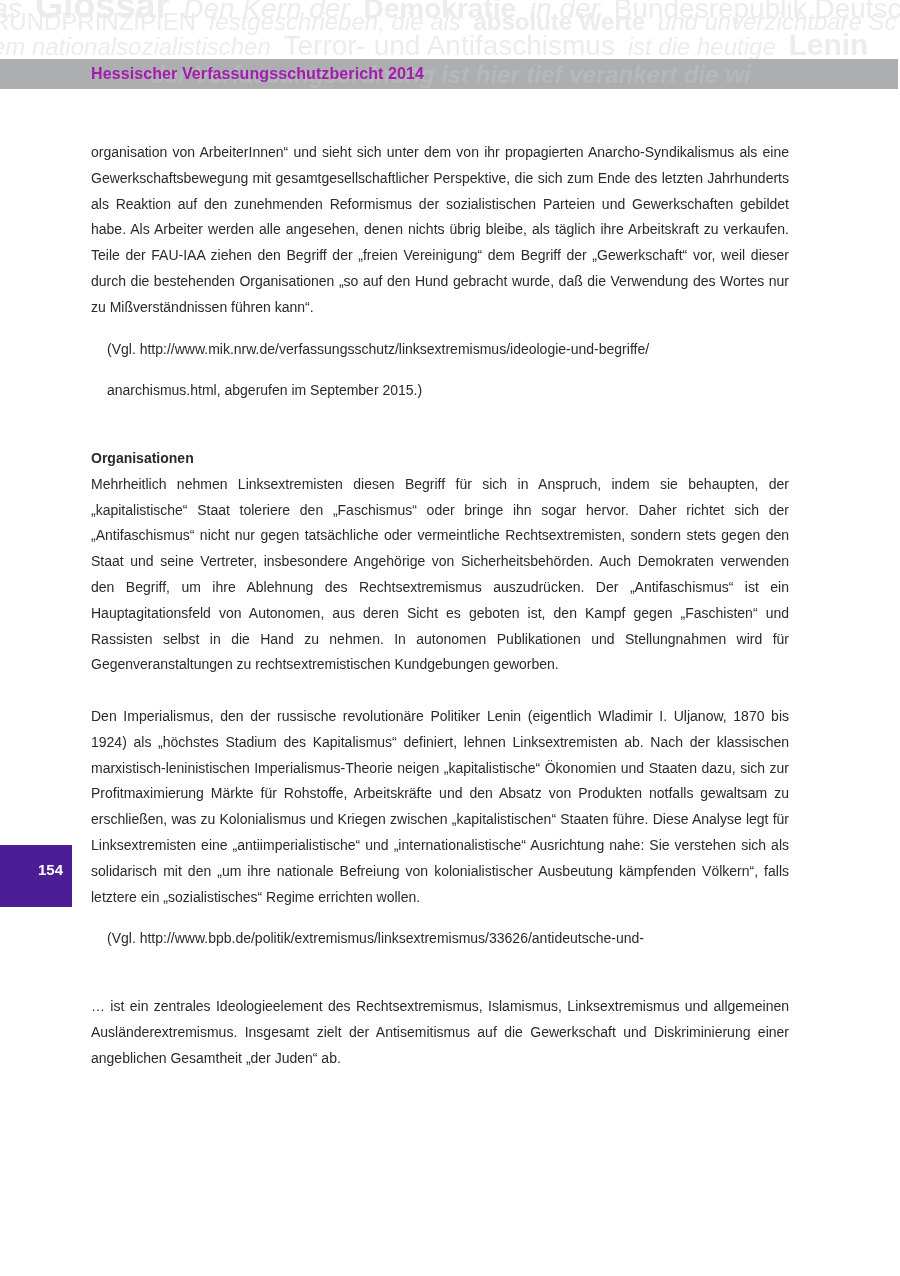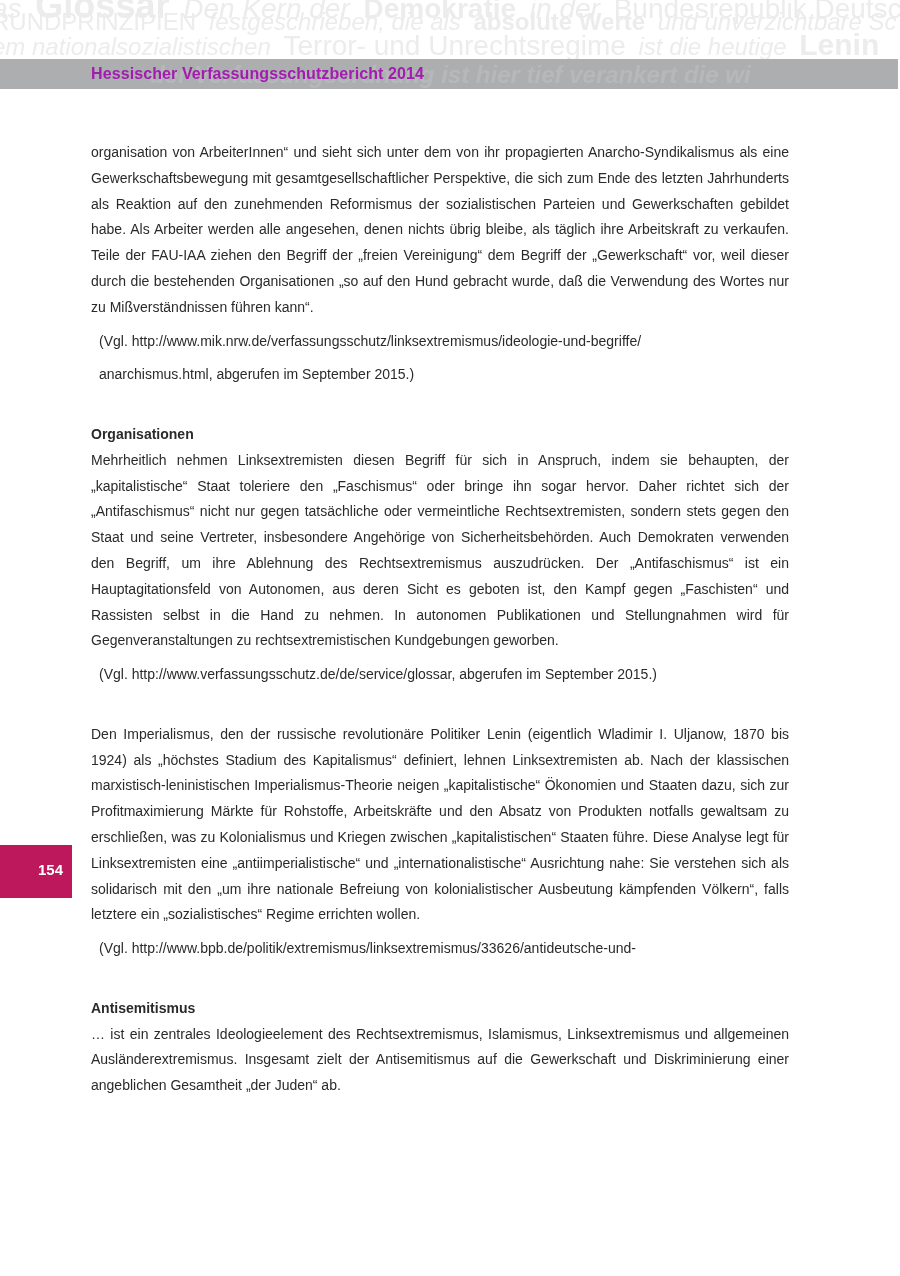--- a/index.html
+++ b/index.html
@@ -5,25 +5,25 @@
   html, body { margin:0; padding:0; background:#ffffff; }
   body { width:900px; height:1276px; position:relative; overflow:hidden; font-family:"Liberation Sans", sans-serif; }
   .watermark { position:absolute; left:0; top:0; width:900px; height:60px; overflow:hidden; color:#ececec; white-space:nowrap; }
   .wm-line { position:absolute; left:-8px; white-space:nowrap; line-height:1; }
   .wm-line span { margin-right:6px; }
   .wm-b { font-weight:bold; }
   .wm-i { font-style:italic; }
   .band { position:absolute; left:0; top:59px; width:898px; height:30px; background:#adaeb0; }
   .band-ghost { position:absolute; left:150px; top:61px; font-size:24px; color:#b7b8ba; white-space:nowrap; font-style:italic;font-weight:bold; }
   .band-title { position:absolute; left:91px; top:65px; font-size:16px; color:#a21caf; font-weight:bold; letter-spacing:0.1px; }
-  .page-num-box { position:absolute; left:0; top:845px; width:72px; height:53px; background:#be185d; }
+  .page-num-box { position:absolute; left:0; top:845px; width:72px; height:62px; background:#4c1d95; }
   .page-num { position:absolute; right:9px; top:16px; color:#ffffff; font-size:15px; font-weight:bold; }
   .content { position:absolute; left:91px; top:140px; width:698px; color:#2a2a2a; font-size:14px; line-height:25.8px; }
   .p { margin:0; text-align:justify; }
-  .src { margin:8px; }
+  .src { margin:16px; }
   .gap { height:25.8px; }
   .heading { margin:0; font-weight:bold; }
 </style>
 </head>
 <body>
 
 <div class="watermark">
   <div class="wm-line" style="top:-12px; font-size:28px;">
     <span class="wm-i">as</span>
     <span class="wm-b" style="font-size:36px;">Glossar</span>
@@ -33,21 +33,21 @@
     <span>Bundesrepublik Deutsc</span>
   </div>
   <div class="wm-line" style="top:10px; font-size:24px;">
     <span>RUNDPRINZIPIEN</span>
     <span class="wm-i">festgeschrieben, die als</span>
     <span class="wm-b">absolute Werte</span>
     <span class="wm-i">und unverzichtbare Sc</span>
   </div>
   <div class="wm-line" style="top:30px; font-size:24px;">
     <span class="wm-i">em nationalsozialistischen</span>
-    <span style="font-size:28px;">Terror- und Unrechtsregime</span>
+    <span style="font-size:28px;">Terror- und Antifaschismus</span>
     <span class="wm-i">ist die heutige</span>
     <span class="wm-b" style="font-size:30px;">Lenin</span>
   </div>
 </div>
 
 <div class="band">
 </div>
 <div class="band-ghost">der Verfassungsordnung ist hier tief verankert die wi</div>
 <div class="band-title">Hessischer Verfassungsschutzbericht 2014</div>
 
@@ -61,30 +61,28 @@
     <p class="p">organisation von ArbeiterInnen“ und sieht sich unter dem von ihr propagierten Anarcho-Syndikalismus als eine Gewerkschaftsbewegung mit gesamtgesellschaftlicher Perspektive, die sich zum Ende des letzten Jahrhunderts als Reaktion auf den zunehmenden Reformismus der sozialistischen Parteien und Gewerkschaften gebildet habe. Als Arbeiter werden alle angesehen, denen nichts übrig bleibe, als täglich ihre Arbeitskraft zu verkaufen. Teile der FAU-IAA ziehen den Begriff der „freien Vereinigung“ dem Begriff der „Gewerkschaft“ vor, weil dieser durch die bestehenden Organisationen „so auf den Hund gebracht wurde, daß die Verwendung des Wortes nur zu Mißverständnissen führen kann“.</p>
     <p class="src">(Vgl. http://www.mik.nrw.de/verfassungsschutz/linksextremismus/ideologie-und-begriffe/</p>
     <p class="src">anarchismus.html, abgerufen im September 2015.)</p>
   </div>
 
   <div class="gap"></div>
 
   <div>
     <p class="heading">Organisationen</p>
     <p class="p">Mehrheitlich nehmen Linksextremisten diesen Begriff für sich in Anspruch, indem sie behaupten, der „kapitalistische“ Staat toleriere den „Faschismus“ oder bringe ihn sogar hervor. Daher richtet sich der „Antifaschismus“ nicht nur gegen tatsächliche oder vermeintliche Rechtsextremisten, sondern stets gegen den Staat und seine Vertreter, insbesondere Angehörige von Sicherheitsbehörden. Auch Demokraten verwenden den Begriff, um ihre Ablehnung des Rechtsextremismus auszudrücken. Der „Antifaschismus“ ist ein Hauptagitationsfeld von Autonomen, aus deren Sicht es geboten ist, den Kampf gegen „Faschisten“ und Rassisten selbst in die Hand zu nehmen. In autonomen Publikationen und Stellungnahmen wird für Gegenveranstaltungen zu rechtsextremistischen Kundgebungen geworben.</p>
-    <p class="src">(Vgl. http://www.verfassungsschutz.de/de/service/glossar, abgerufen im September 2015.)</p>
   </div>
 
   <div class="gap"></div>
 
   <div>
     <p class="p">Den Imperialismus, den der russische revolutionäre Politiker Lenin (eigentlich Wladimir I. Uljanow, 1870 bis 1924) als „höchstes Stadium des Kapitalismus“ definiert, lehnen Linksextremisten ab. Nach der klassischen marxistisch-leninistischen Imperialismus-Theorie neigen „kapitalistische“ Ökonomien und Staaten dazu, sich zur Profitmaximierung Märkte für Rohstoffe, Arbeitskräfte und den Absatz von Produkten notfalls gewaltsam zu erschließen, was zu Kolonialismus und Kriegen zwischen „kapitalistischen“ Staaten führe. Diese Analyse legt für Linksextremisten eine „antiimperialistische“ und „internationalistische“ Ausrichtung nahe: Sie verstehen sich als solidarisch mit den „um ihre nationale Befreiung von kolonialistischer Ausbeutung kämpfenden Völkern“, falls letztere ein „sozialistisches“ Regime errichten wollen.</p>
     <p class="src">(Vgl. http://www.bpb.de/politik/extremismus/linksextremismus/33626/antideutsche-und-</p>
   </div>
 
   <div class="gap"></div>
 
   <div>
-    <p class="heading">Antisemitismus</p>
     <p class="p">… ist ein zentrales Ideologieelement des Rechtsextremismus, Islamismus, Linksextremismus und allgemeinen Ausländerextremismus. Insgesamt zielt der Antisemitismus auf die Gewerkschaft und Diskriminierung einer angeblichen Gesamtheit „der Juden“ ab.</p>
   </div>
 
 </div>
 
 </body></html>

